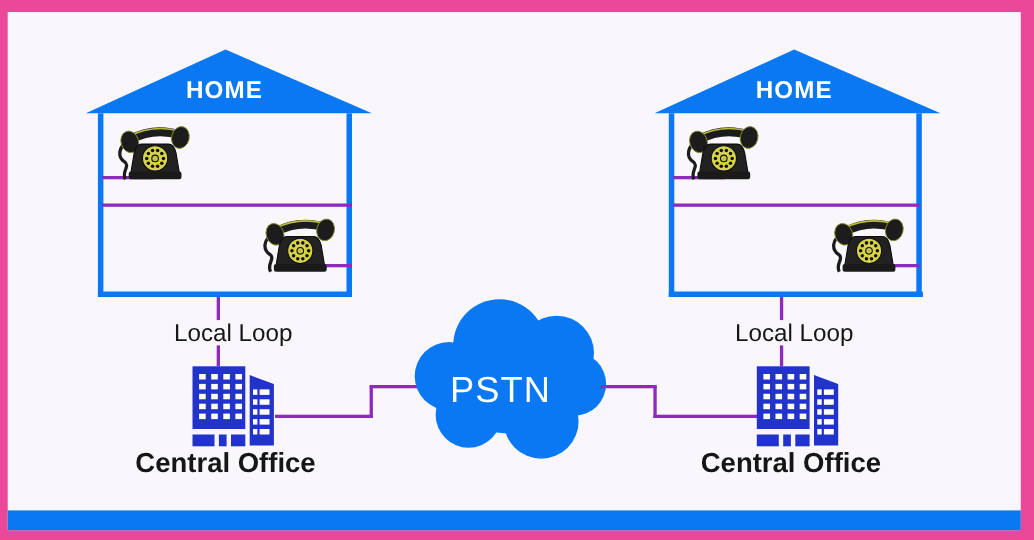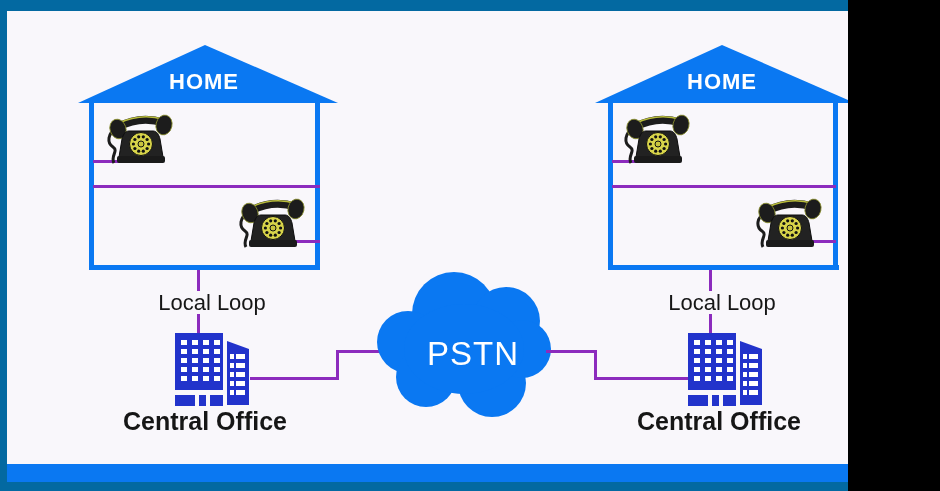--- a/index.html
+++ b/index.html
@@ -1,16 +1,16 @@
 <!DOCTYPE html>
 <html><head>
 <meta charset="utf-8">
 <style>
   html,body{margin:0;padding:0;background:#000;}
-  .stage{position:relative;width:848px;height:491px;background:#0369a1;overflow:hidden;
+  .stage{position:relative;width:940px;height:491px;background:#ec4899;overflow:hidden;
          font-family:"Liberation Sans", sans-serif;}
   .panel{position:absolute;left:7px;top:11px;width:921px;height:471px;background:#f9f7fb;}
   .bottom-bar{position:absolute;left:7px;top:464px;width:921px;height:18px;background:#0a78f2;}
 
   
   .roof{position:absolute;width:0;height:0;border-left:127px solid transparent;
         border-right:133px solid transparent;border-bottom:58px solid #0a78f2;}
   .wall{position:absolute;width:5px;height:167px;top:103px;background:#0a78f2;}
   .floor{position:absolute;width:231px;height:5px;top:265px;background:#0a78f2;}
 
@@ -141,21 +141,21 @@
     </svg>
   <div class="lbl office-lbl" style="left:85px;">Central Office</div>
 
   <div class="wire h" style="left:250px;top:377px;width:89px;"></div>
   <div class="wire v" style="left:336px;top:351px;height:29px;"></div>
   <div class="wire h" style="left:336px;top:350px;width:46px;"></div>
 
   <svg class="icon cloud-svg" viewBox="0 0 178 152">
       <use href="#cloud-def"></use>
     </svg>
-  <div class="lbl cloud-lbl" style="left:384px;">PSTN</div>
+  <div class="lbl cloud-lbl" style="left:366px;">PSTN</div>
 
   <div class="wire h" style="left:546px;top:350px;width:51px;"></div>
   <div class="wire v" style="left:594px;top:351px;height:29px;"></div>
   <div class="wire h" style="left:594px;top:377px;width:95px;"></div>
 
   <div class="roof" style="left:595px;top:45px;"></div>
   <div class="lbl home-lbl" style="left:622px;">HOME</div>
   <div class="wall" style="left:608px;"></div>
   <div class="wall" style="left:833px;"></div>
   <div class="floor" style="left:608px;"></div>

